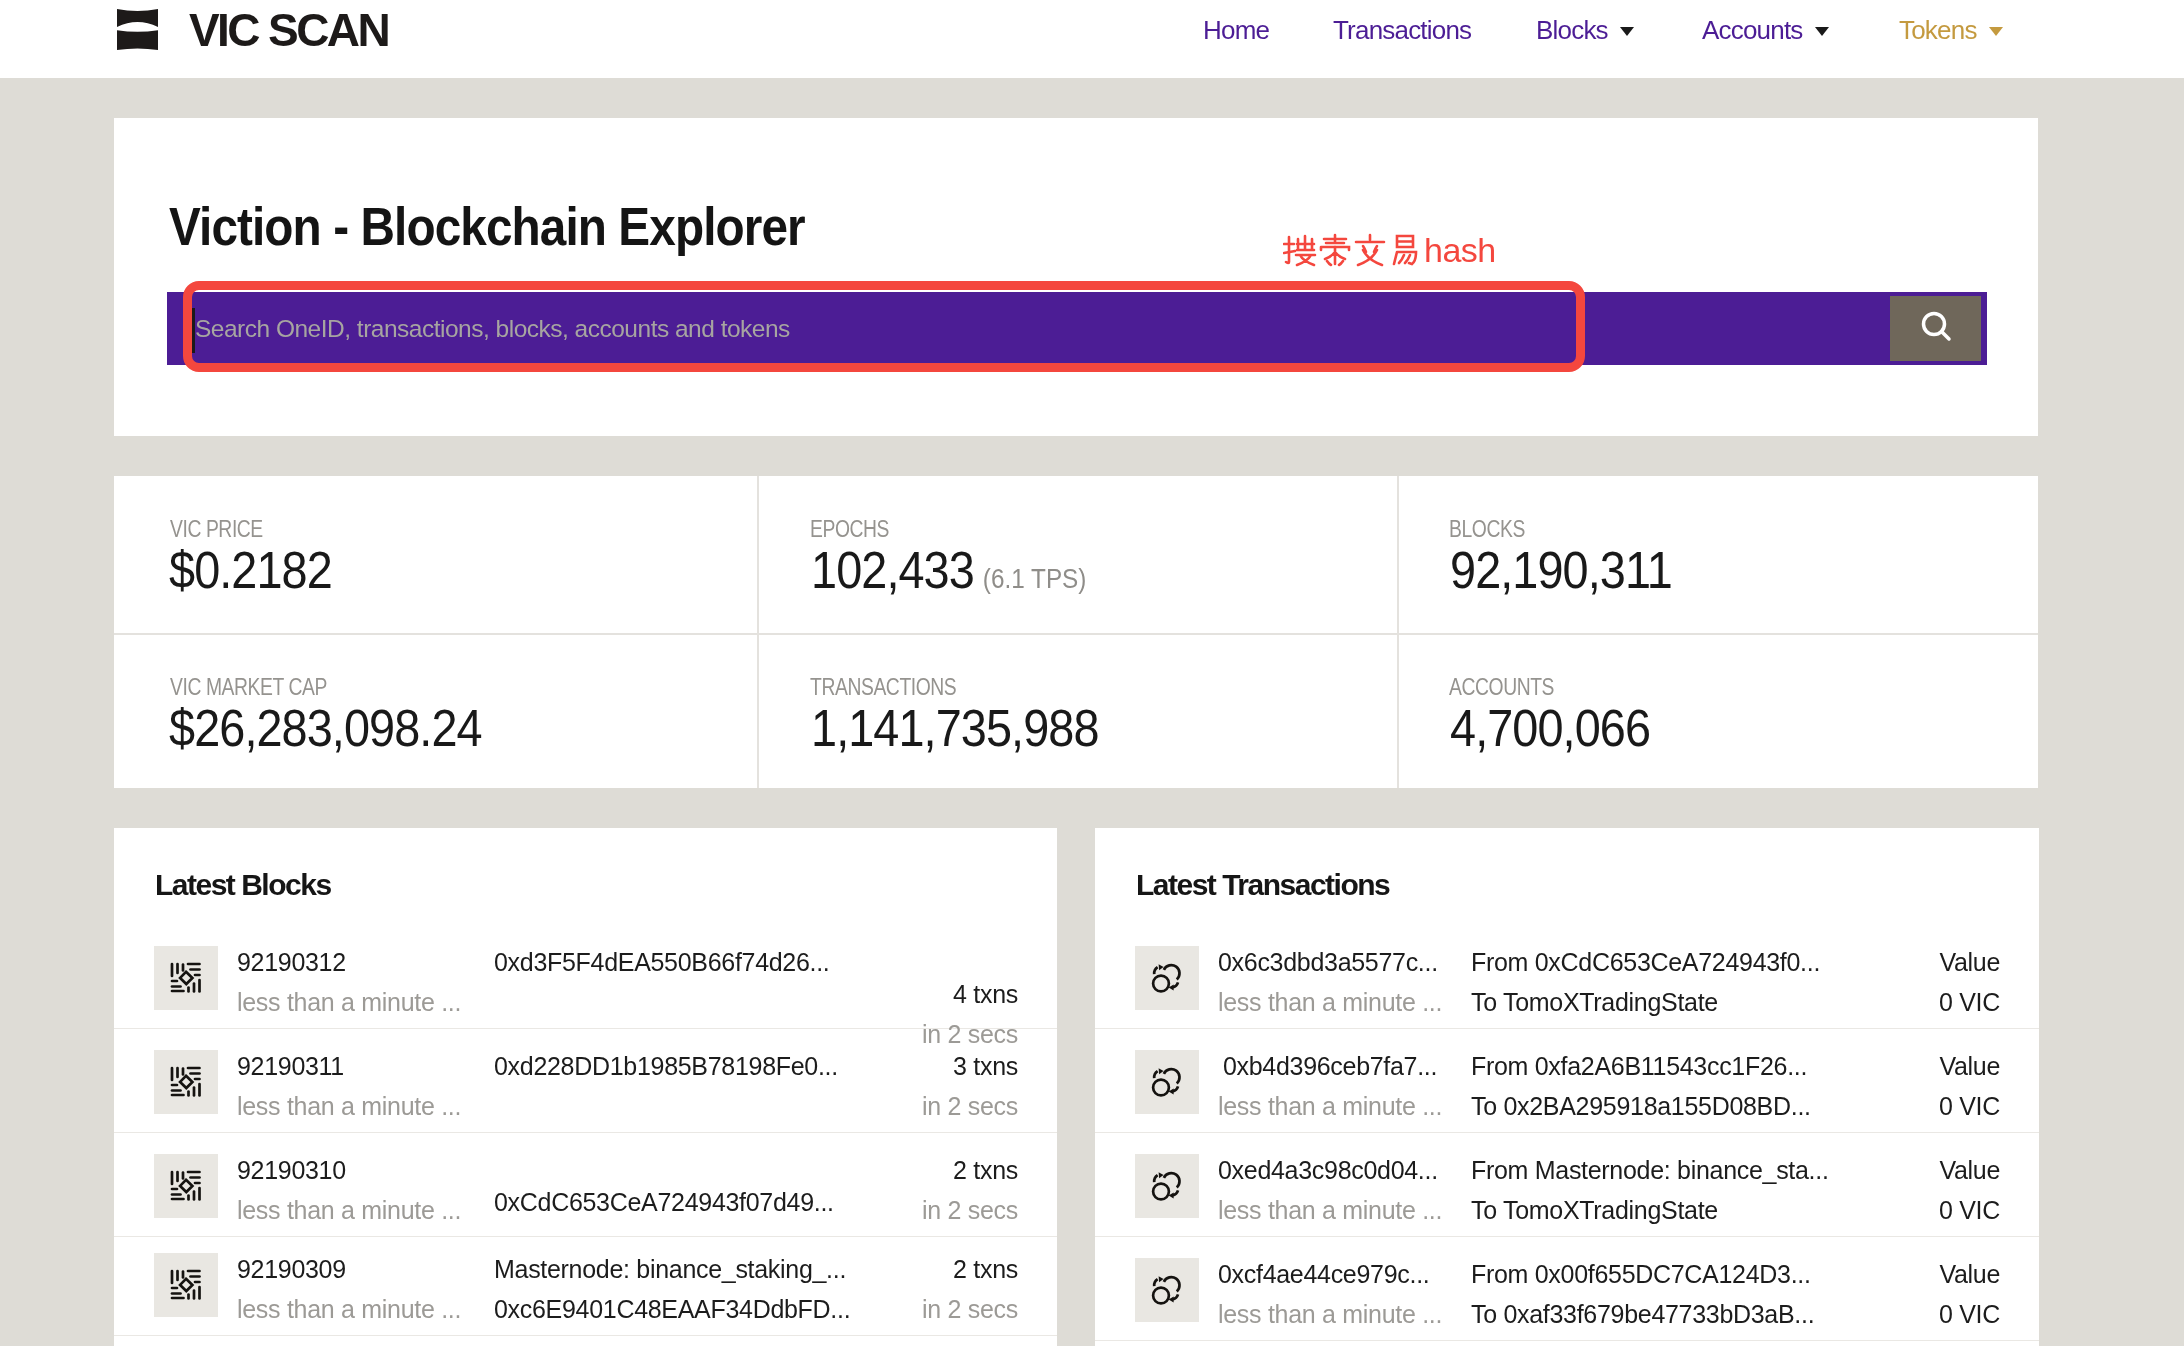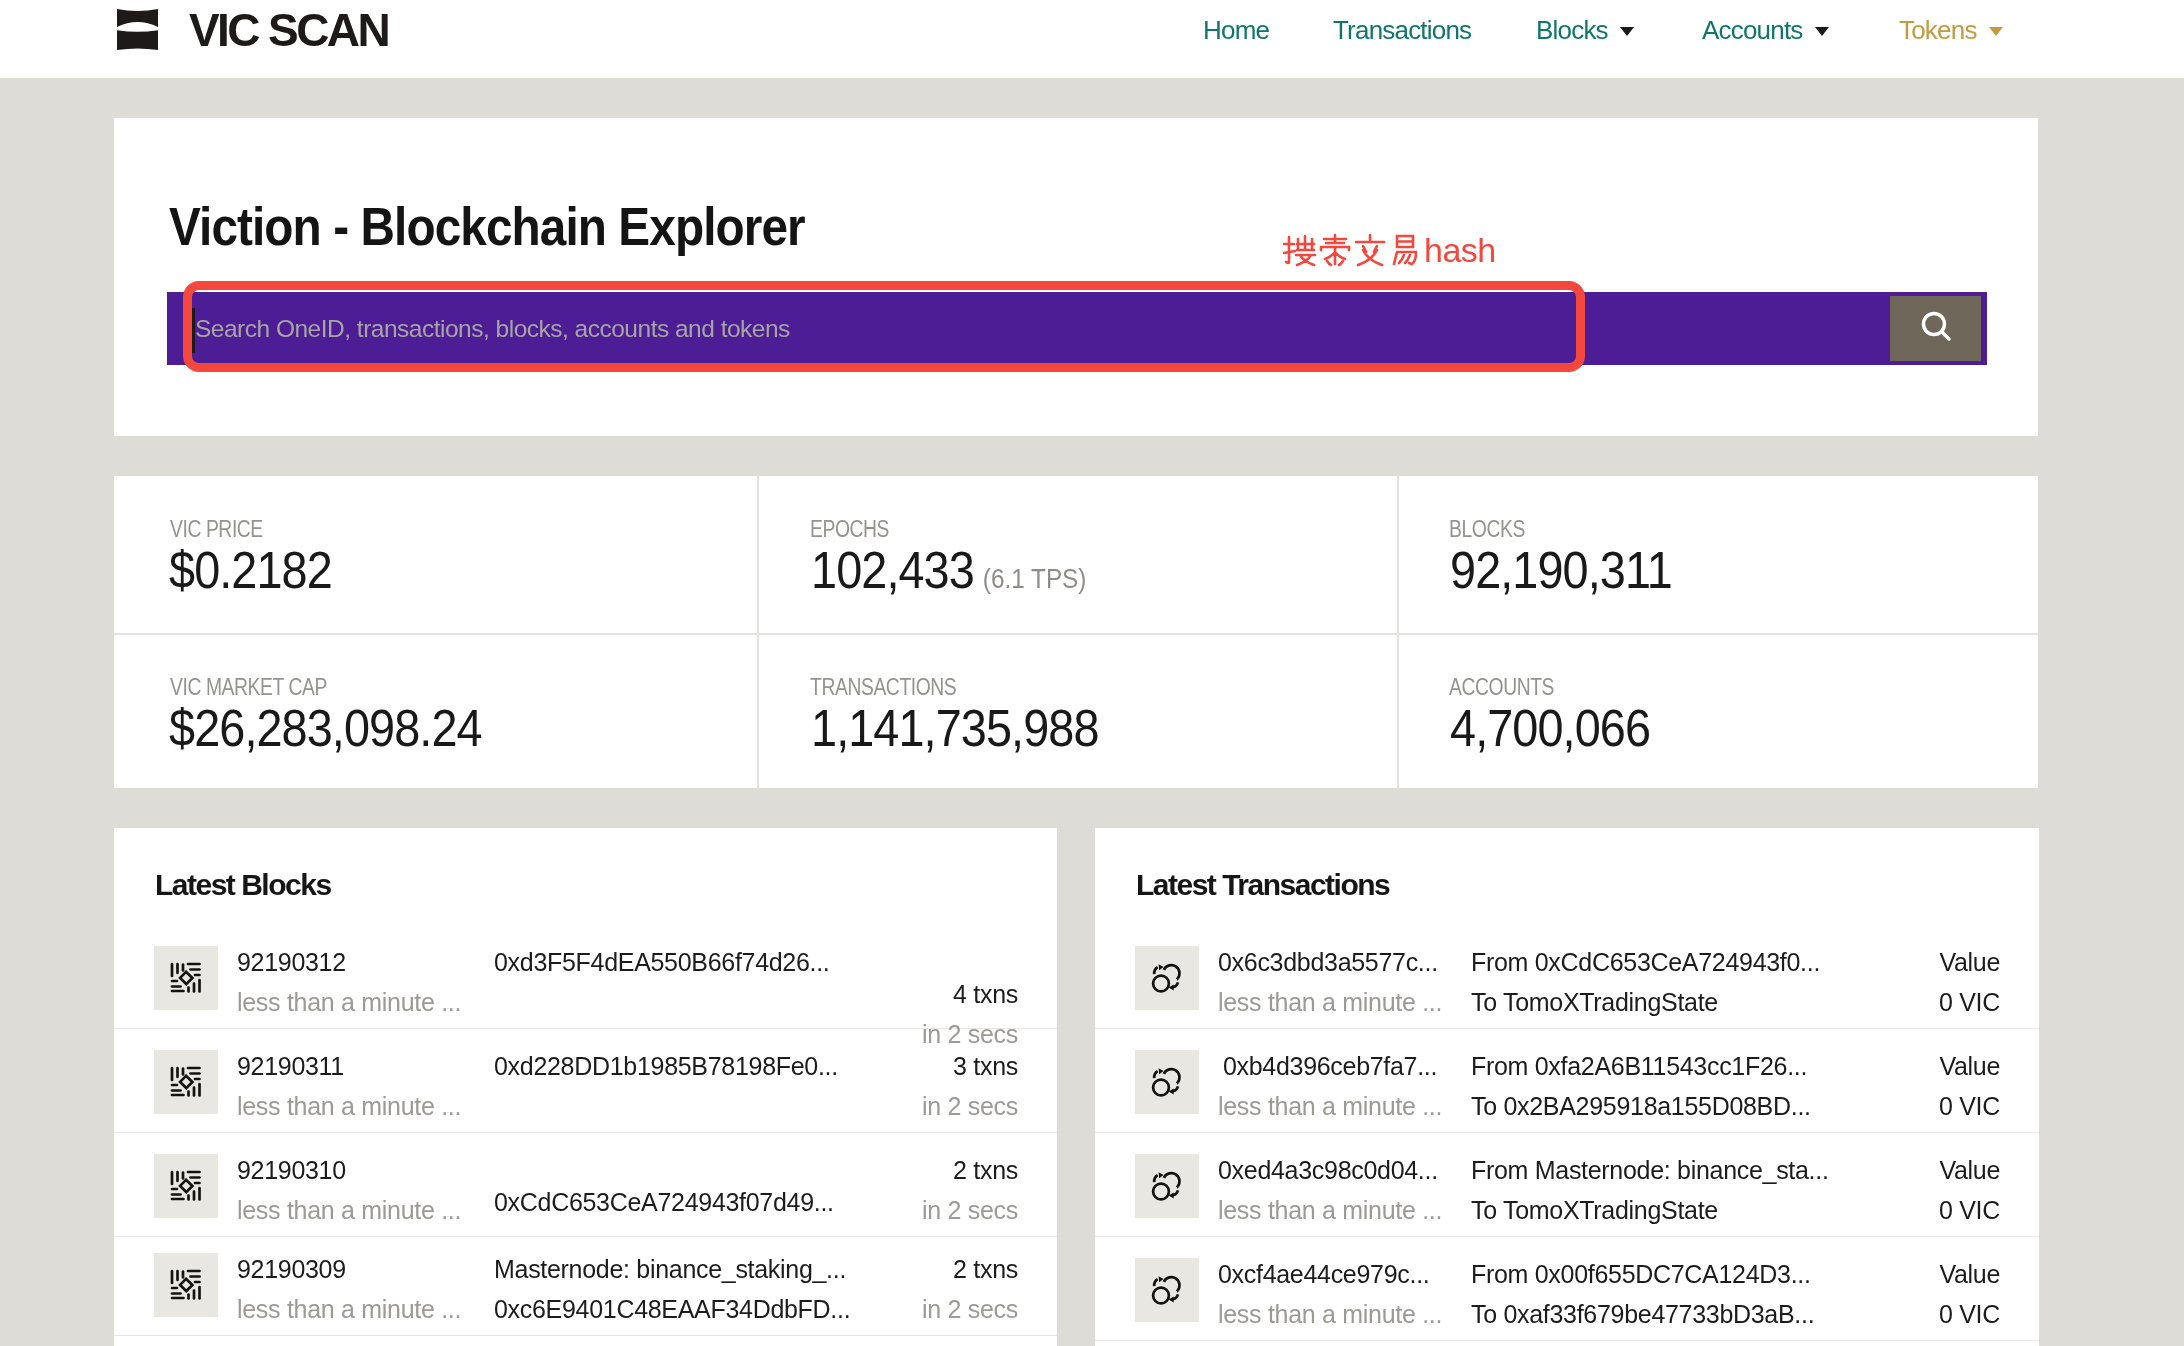--- a/index.html
+++ b/index.html
@@ -4,21 +4,21 @@
 <style>
   html,body{margin:0;padding:0;}
   body{width:2184px;height:1346px;position:relative;overflow:hidden;
        background:#dedcd6;font-family:"Liberation Sans",sans-serif;}
   .abs{position:absolute;}
   .card{position:absolute;background:#ffffff;}
   .tri{display:inline-block;width:0;height:0;border-left:7px solid transparent;
        border-right:7px solid transparent;border-top:9.5px solid #1a1a1a;
        margin-left:12px;vertical-align:3px;}
   .tri.gold{border-top-color:#c49a3f;}
-  .navitem{position:absolute;top:17px;font-size:26px;letter-spacing:-0.8px;color:#0f766e;line-height:26px;}
+  .navitem{position:absolute;top:17px;font-size:26px;letter-spacing:-0.8px;color:#4c1d95;line-height:26px;}
   .label{font-size:23px;letter-spacing:-0.5px;color:#95938f;line-height:23px;position:absolute;transform:scaleX(0.84);transform-origin:0 50%;}
   .value{font-size:52px;font-weight:500;letter-spacing:-1px;color:#191919;line-height:52px;position:absolute;white-space:nowrap;transform:scaleX(0.9);transform-origin:0 50%;}
   .value small{font-size:27px;font-weight:400;color:#8f8d89;letter-spacing:0px;margin-left:10px;}
   .row{position:absolute;left:0;width:100%;height:104px;border-bottom:1.5px solid #eae8e4;box-sizing:border-box;}
   .ibox{position:absolute;left:40px;top:21px;width:64px;height:64px;background:#e9e7e2;}
   .col{position:absolute;top:17px;line-height:40px;font-size:25px;color:#1c1c1c;white-space:nowrap;letter-spacing:-0.3px;}
   .gray{color:#9c9a96;}
   .cardtitle{position:absolute;top:42px;left:41px;font-size:30px;font-weight:700;letter-spacing:-1.5px;color:#161616;line-height:30px;}
 </style>
 </head>

